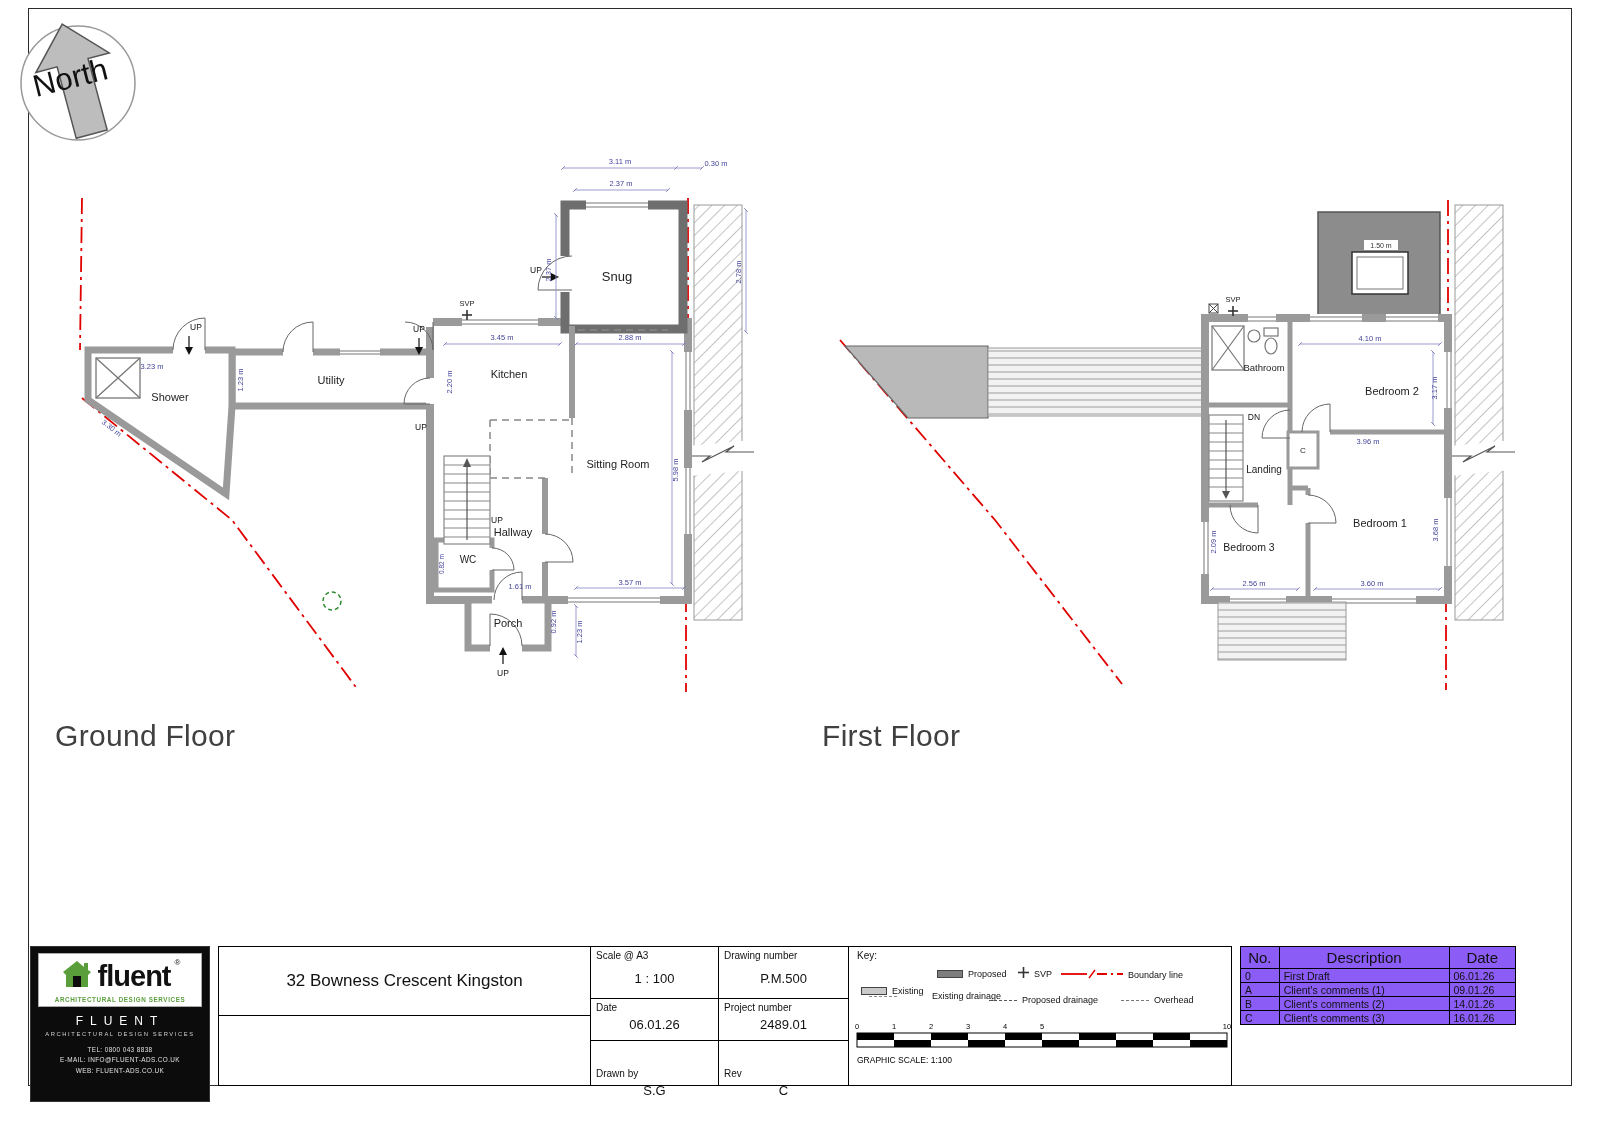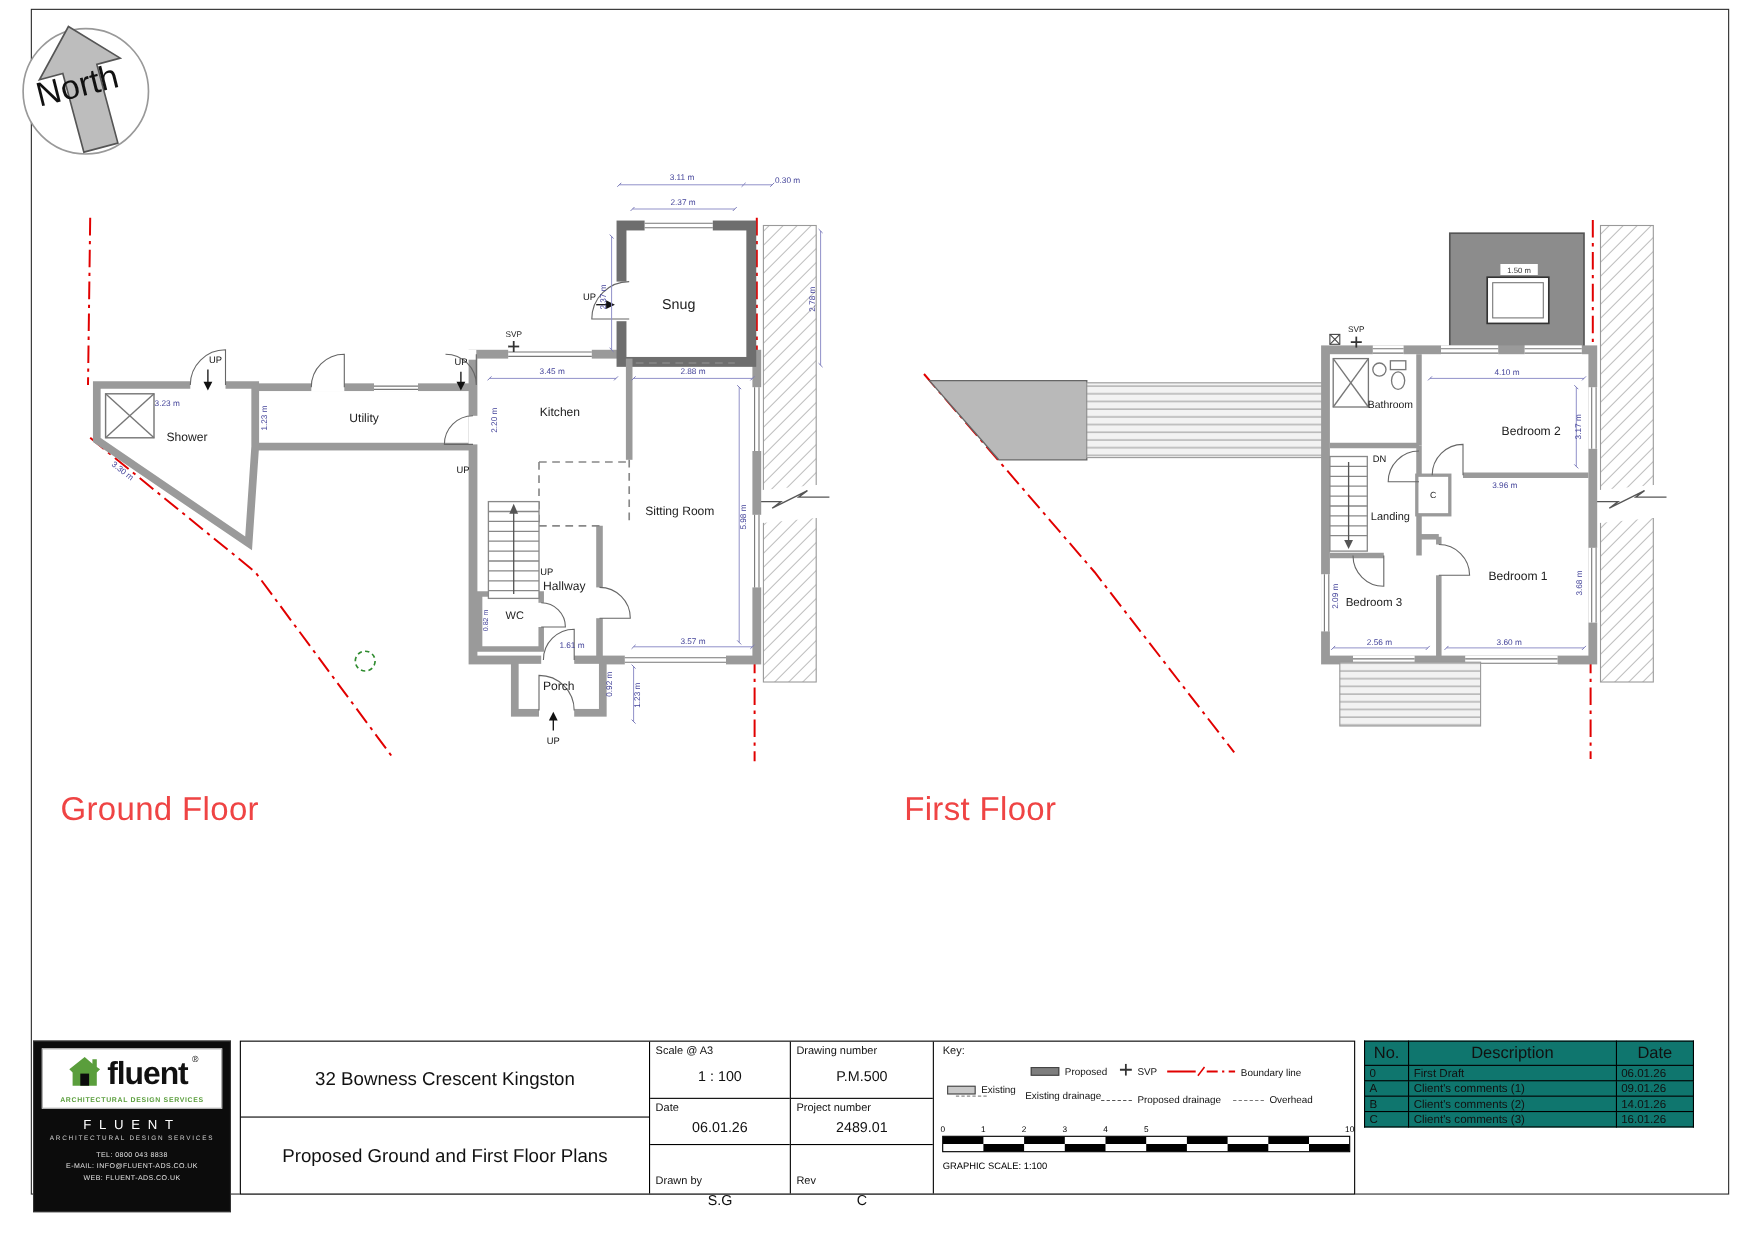--- a/index.html
+++ b/index.html
@@ -3,21 +3,21 @@
 <meta charset="utf-8">
 <style>
   * { box-sizing: border-box; margin: 0; padding: 0; }
   html,body { width:1600px; height:1129px; background:#fff; font-family:"Liberation Sans",sans-serif; color:#111; position:relative; overflow:hidden; }
   svg text { font-family:"Liberation Sans",sans-serif; }
 
   .frame { position:absolute; left:28px; top:8px; width:1544px; height:1078px; border:1.5px solid #2a2a2a; }
 
   #drawing { position:absolute; left:0; top:0; width:1600px; height:1129px; }
 
-  .caption { position:absolute; font-size:30px; letter-spacing:0.3px; color:#ef4444; }
+  .caption { position:absolute; font-size:30px; letter-spacing:0.3px; color:#404040; }
   #captionGround { left:55px; top:719px; }
   #captionFirst  { left:822px; top:719px; }
 
   
   .tb { position:absolute; border:1.5px solid #000; background:#fff; }
 
   #logoBox { left:30px; top:946px; width:180px; height:156px; background:#0c0c0c; border:1px solid #333; padding:6px 7px; text-align:center; color:#fff; }
   .logo-card { background:#fff; border:1px solid #aaa; padding:4px 2px 3px; }
   .logo-row { display:flex; align-items:center; justify-content:center; gap:4px; }
   .logo-brand { font-size:29px; font-weight:bold; color:#111; line-height:1; letter-spacing:-1px; }
@@ -43,21 +43,21 @@
   .key-title { position:absolute; left:8px; top:3px; font-size:10px; }
   .legend-item { position:absolute; display:flex; align-items:center; gap:5px; font-size:9px; white-space:nowrap; }
   .sw { display:inline-block; height:8px; width:26px; border:1px solid #444; }
   .sw.existing { background:#c9c9c9; }
   .sw.proposed { background:#7e7e7e; }
   .dashline { display:inline-block; width:28px; height:0; border-top:1.6px dashed #8a8a8a; }
   .dashline.p { border-color:#555; }
   .dashline.o { border-top-style:dashed; border-color:#777; }
   #scaleSvg { position:absolute; left:4px; top:72px; }
 
-  #revTable { position:absolute; left:1240px; top:946px; width:300px; border-collapse:collapse; background:#0f766e; }
+  #revTable { position:absolute; left:1240px; top:946px; width:276px; border-collapse:collapse; background:#8b5cf6; }
   #revTable th, #revTable td { border:1.2px solid #000; padding:0 4px; }
   #revTable th { font-size:15px; font-weight:normal; height:22px; text-align:center; }
   #revTable td { font-size:10.5px; height:14px; text-align:left; }
   #revTable td.c-no { width:40px; }
   #revTable td.c-desc { width:188px; }
   #revTable td.c-date { width:70px; }
 </style>
 </head>
 <body>
 
@@ -380,21 +380,20 @@
   <div class="logo-contact">
     <div>TEL:  0800 043 8838</div>
     <div>E-MAIL:  INFO@FLUENT-ADS.CO.UK</div>
     <div>WEB:  FLUENT-ADS.CO.UK</div>
   </div>
 </div>
 
 <div class="tb" id="mainBlock">
   <div class="tb-title-col">
     <div class="tb-title-top">32 Bowness Crescent Kingston</div>
-    <div class="tb-title-bottom">Proposed Ground and First Floor Plans</div>
   </div>
   <div class="tb-meta-col">
     <div class="tb-cell r1">
       <div class="lbl">Scale @ A3</div>
       <div class="val">1 : 100</div>
     </div>
     <div class="tb-cell r2">
       <div class="lbl">Date</div>
       <div class="val">06.01.26</div>
     </div>
@@ -445,21 +444,21 @@
           <line x1="36" y1="5" x2="62" y2="5" stroke="#e10000" stroke-width="1.8" stroke-dasharray="10 4 2 4"></line>
         </svg>
       </span>
       <span>Boundary line</span>
     </div>
 
     <div class="legend-item" style="left:20px; top:44px;gap:35px;">
       <span class="dashline"></span>
       <span>Existing drainage</span>
     </div>
-    <div class="legend-item" style="left:152px; top:48px;">
+    <div class="legend-item" style="left:140px; top:48px;">
       <span class="dashline p"></span>
       <span>Proposed drainage</span>
     </div>
     <div class="legend-item" style="left:272px; top:48px;">
       <span class="dashline o"></span>
       <span>Overhead</span>
     </div>
 
     <svg id="scaleSvg" width="378" height="60" viewBox="0 0 378 60">
       <defs>

